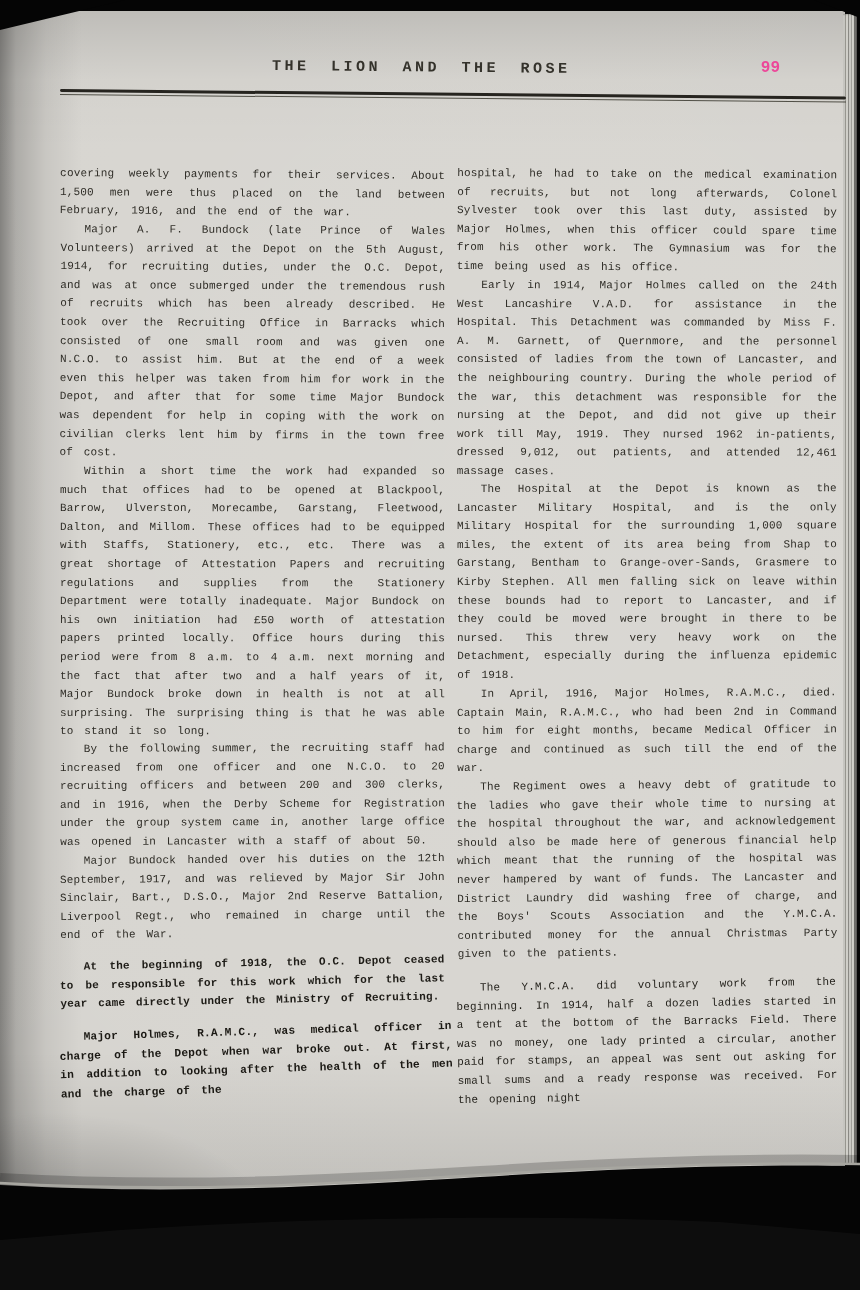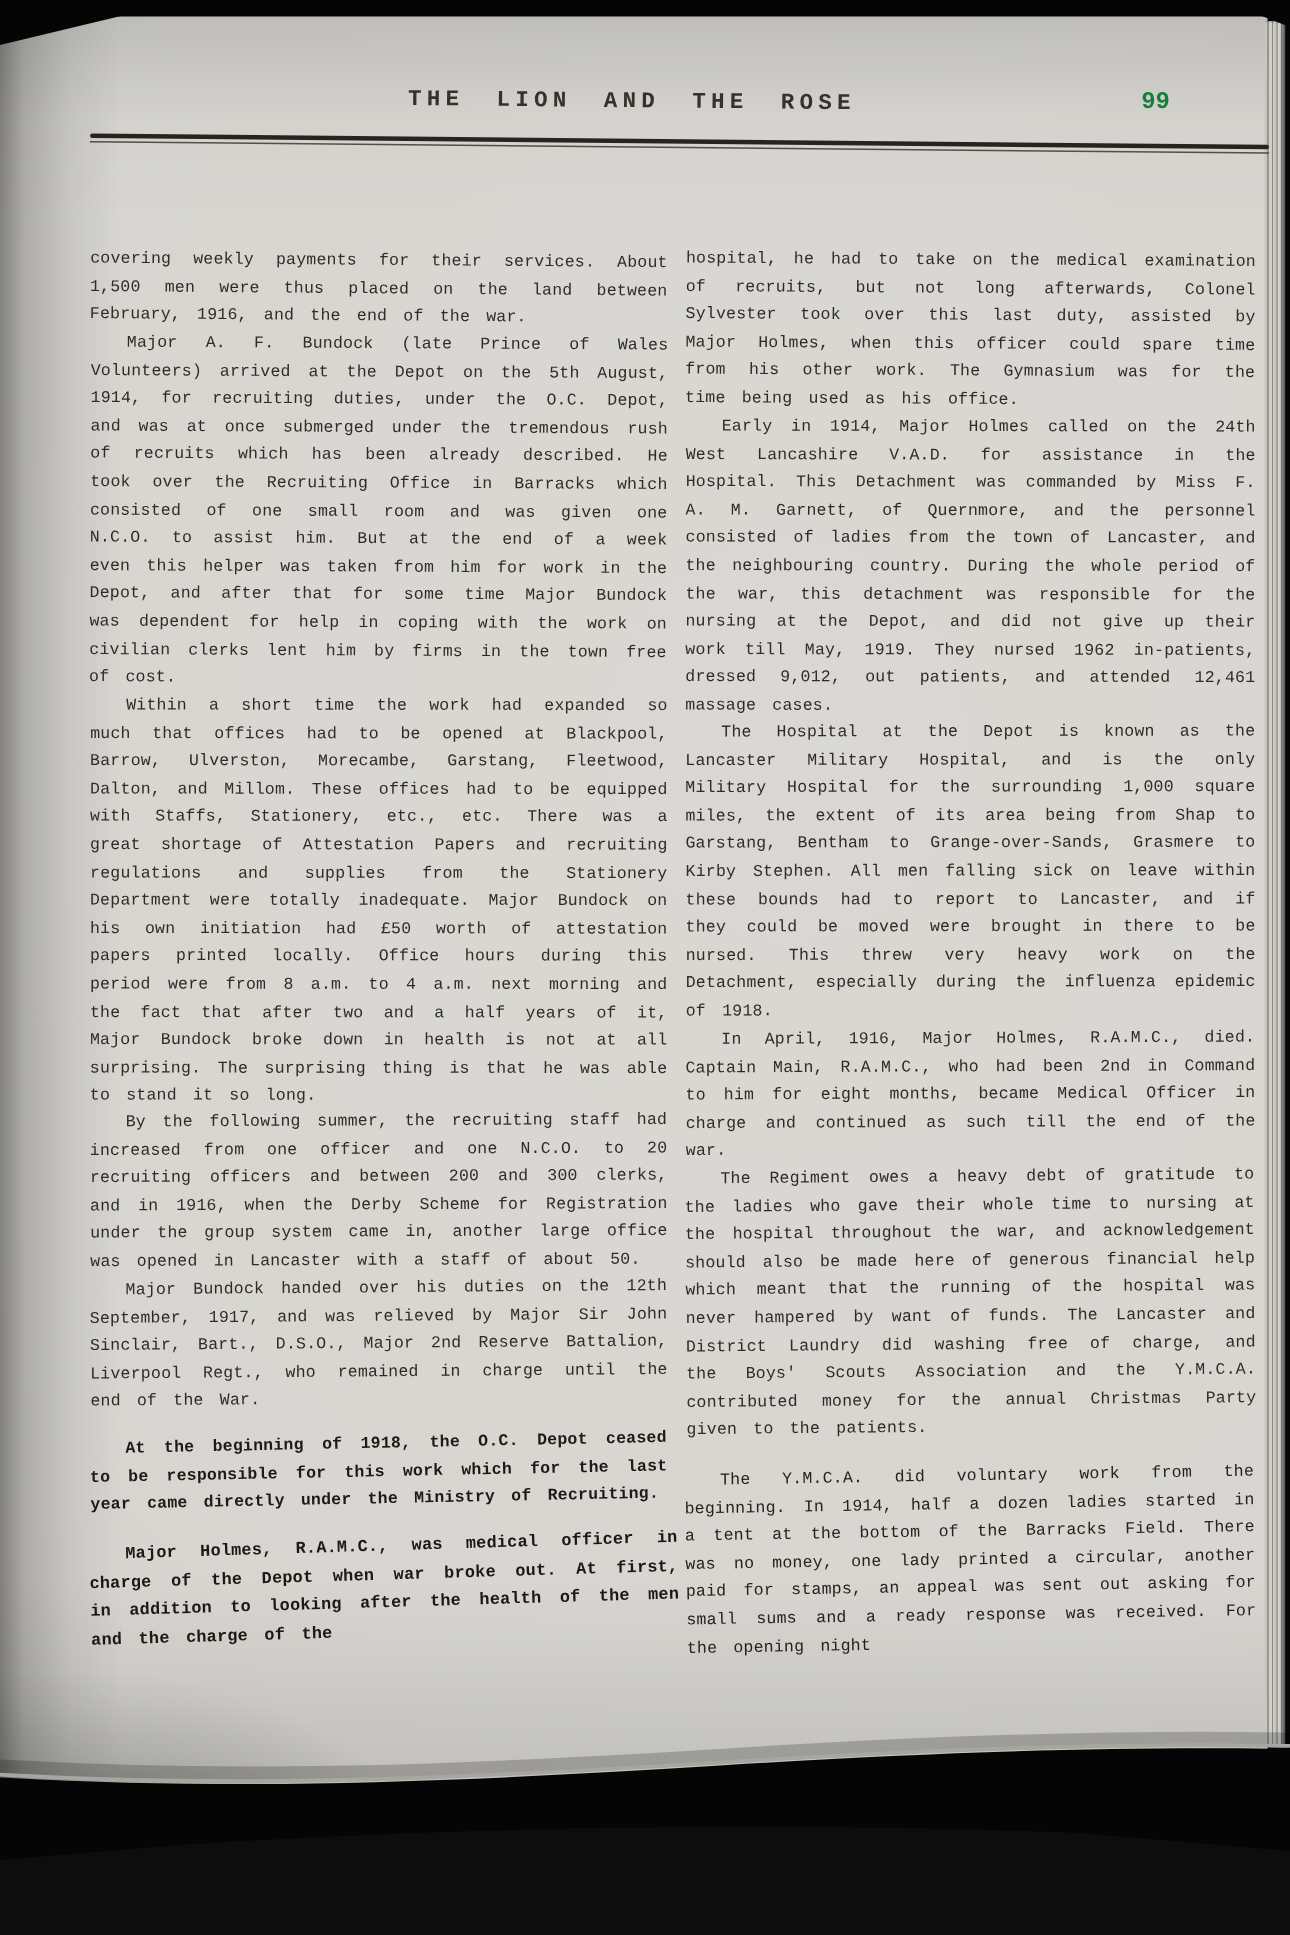--- a/index.html
+++ b/index.html
@@ -47,21 +47,21 @@
   }
   .header-row{position:relative;height:24px;}
   .title{
     position:absolute;left:212px;top:0;
     font-weight:bold;font-size:15px;letter-spacing:3.5px;word-spacing:9px;
     color:#34322b;transform:rotate(0.55deg);transform-origin:left center;
     white-space:nowrap;
   }
   .page-number{
     position:absolute;right:66px;top:1px;
-    font-weight:bold;font-size:16px;color:#15803d;
+    font-weight:bold;font-size:16px;color:#ec4899;
   }
   .rule{
     margin-top:7px;height:7px;position:relative;
     transform:rotate(0.55deg);transform-origin:left center;
   }
   .rule .thick{height:3px;background:#26241f;border-radius:2px;}
   .rule .thin{height:1px;background:#3a382f;margin-top:2px;opacity:.85;}
   .columns{display:flex;margin-top:22px;}
   .col{width:385px;font-size:11px;line-height:18.6px;text-align:justify;
        word-spacing:4px;letter-spacing:0.15px;margin-top:46px;}

